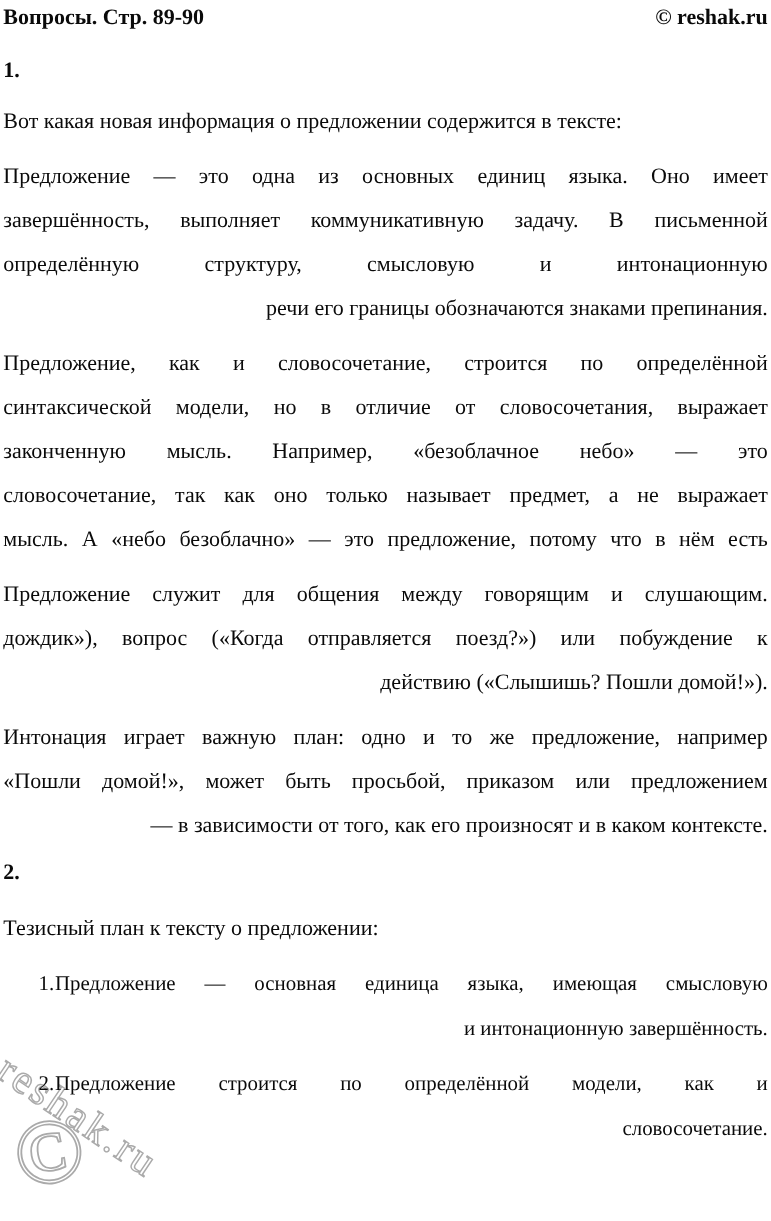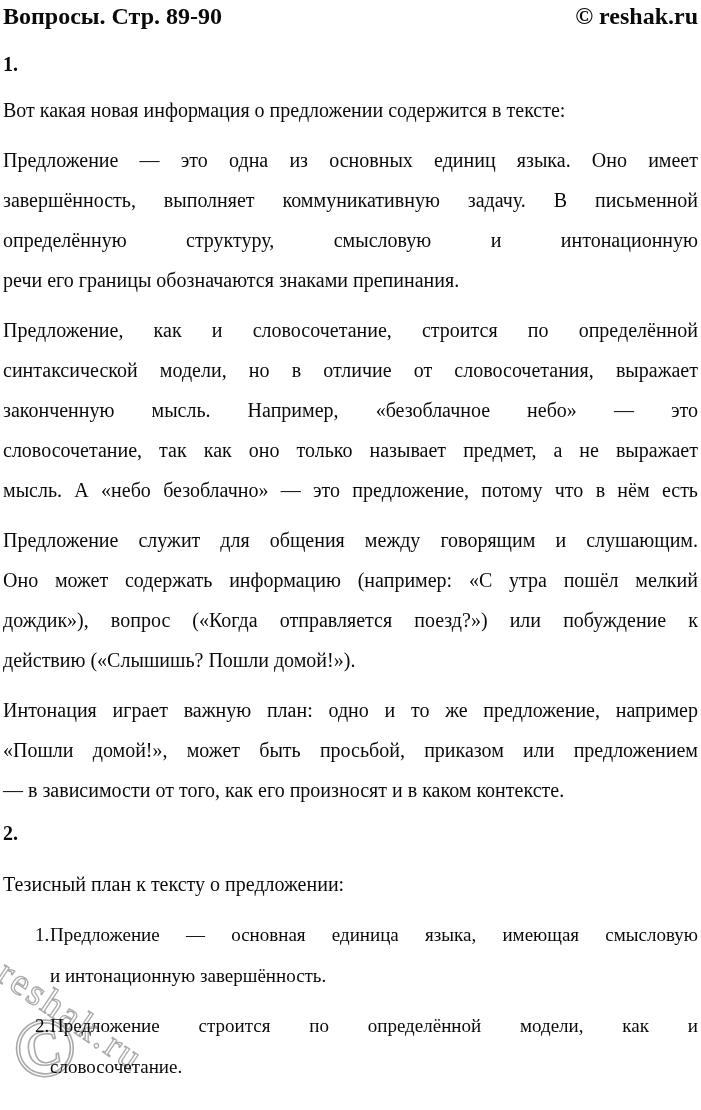--- a/index.html
+++ b/index.html
@@ -4,31 +4,31 @@
 <style>
   html, body { margin: 0; padding: 0; background: #ffffff; }
   body {
     width: 701px; height: 1110px; overflow: hidden; position: relative;
     font-family: "Liberation Serif", serif;
     color: #0a0a0a;
   }
   .content { position: relative; z-index: 1; padding: 3px 3px 0 3px; }
 
   .hdr { display: flex; justify-content: space-between; align-items: baseline;
-         font-size: 24px; line-height: 26px; }
+         font-size: 20px; line-height: 26px; }
   .title { font-weight: bold; }
   .copy  { font-weight: bold; }
 
   .secnum { font-size: 20px; font-weight: bold; line-height: 26px; margin-top: 22px; }
 
   .intro { font-size: 20px; line-height: 39px; margin: 14px 0 0 0; }
   .intro2 { margin-top: 19px; }
 
   .para { font-size: 20px; line-height: 40px; margin-top: 10px; }
-  .ln { text-align: left; }
+  .ln { text-align: right; }
   .ln.j { text-align: justify; text-align-last: justify; text-justify: inter-word; }
 
   .s2 { margin-top: 10px; }
 
   .list { margin-top: 10px; }
   .li { position: relative; padding-left: 47px; font-size: 19px; line-height: 41px; }
   .li + .li { margin-top: 9px; }
   .marker { position: absolute; left: 32px; top: 0; }
 
   
@@ -73,21 +73,20 @@
     </div>
   <div class="para">
       <div class="ln j">Предложение, как и словосочетание, строится по определённой</div>
       <div class="ln j">синтаксической модели, но в отличие от словосочетания, выражает</div>
       <div class="ln j">законченную мысль. Например, «безоблачное небо» — это</div>
       <div class="ln j">словосочетание, так как оно только называет предмет, а не выражает</div>
       <div class="ln j">мысль. А «небо безоблачно» — это предложение, потому что в нём есть</div>
     </div>
   <div class="para">
       <div class="ln j">Предложение служит для общения между говорящим и слушающим.</div>
-      <div class="ln j">Оно может содержать информацию (например: «С утра пошёл мелкий</div>
       <div class="ln j">дождик»), вопрос («Когда отправляется поезд?») или побуждение к</div>
       <div class="ln">действию («Слышишь? Пошли домой!»).</div>
     </div>
   <div class="para">
       <div class="ln j">Интонация играет важную план: одно и то же предложение, например</div>
       <div class="ln j">«Пошли домой!», может быть просьбой, приказом или предложением</div>
       <div class="ln">— в зависимости от того, как его произносят и в каком контексте.</div>
     </div>
 
   <div class="secnum s2">2.</div>

